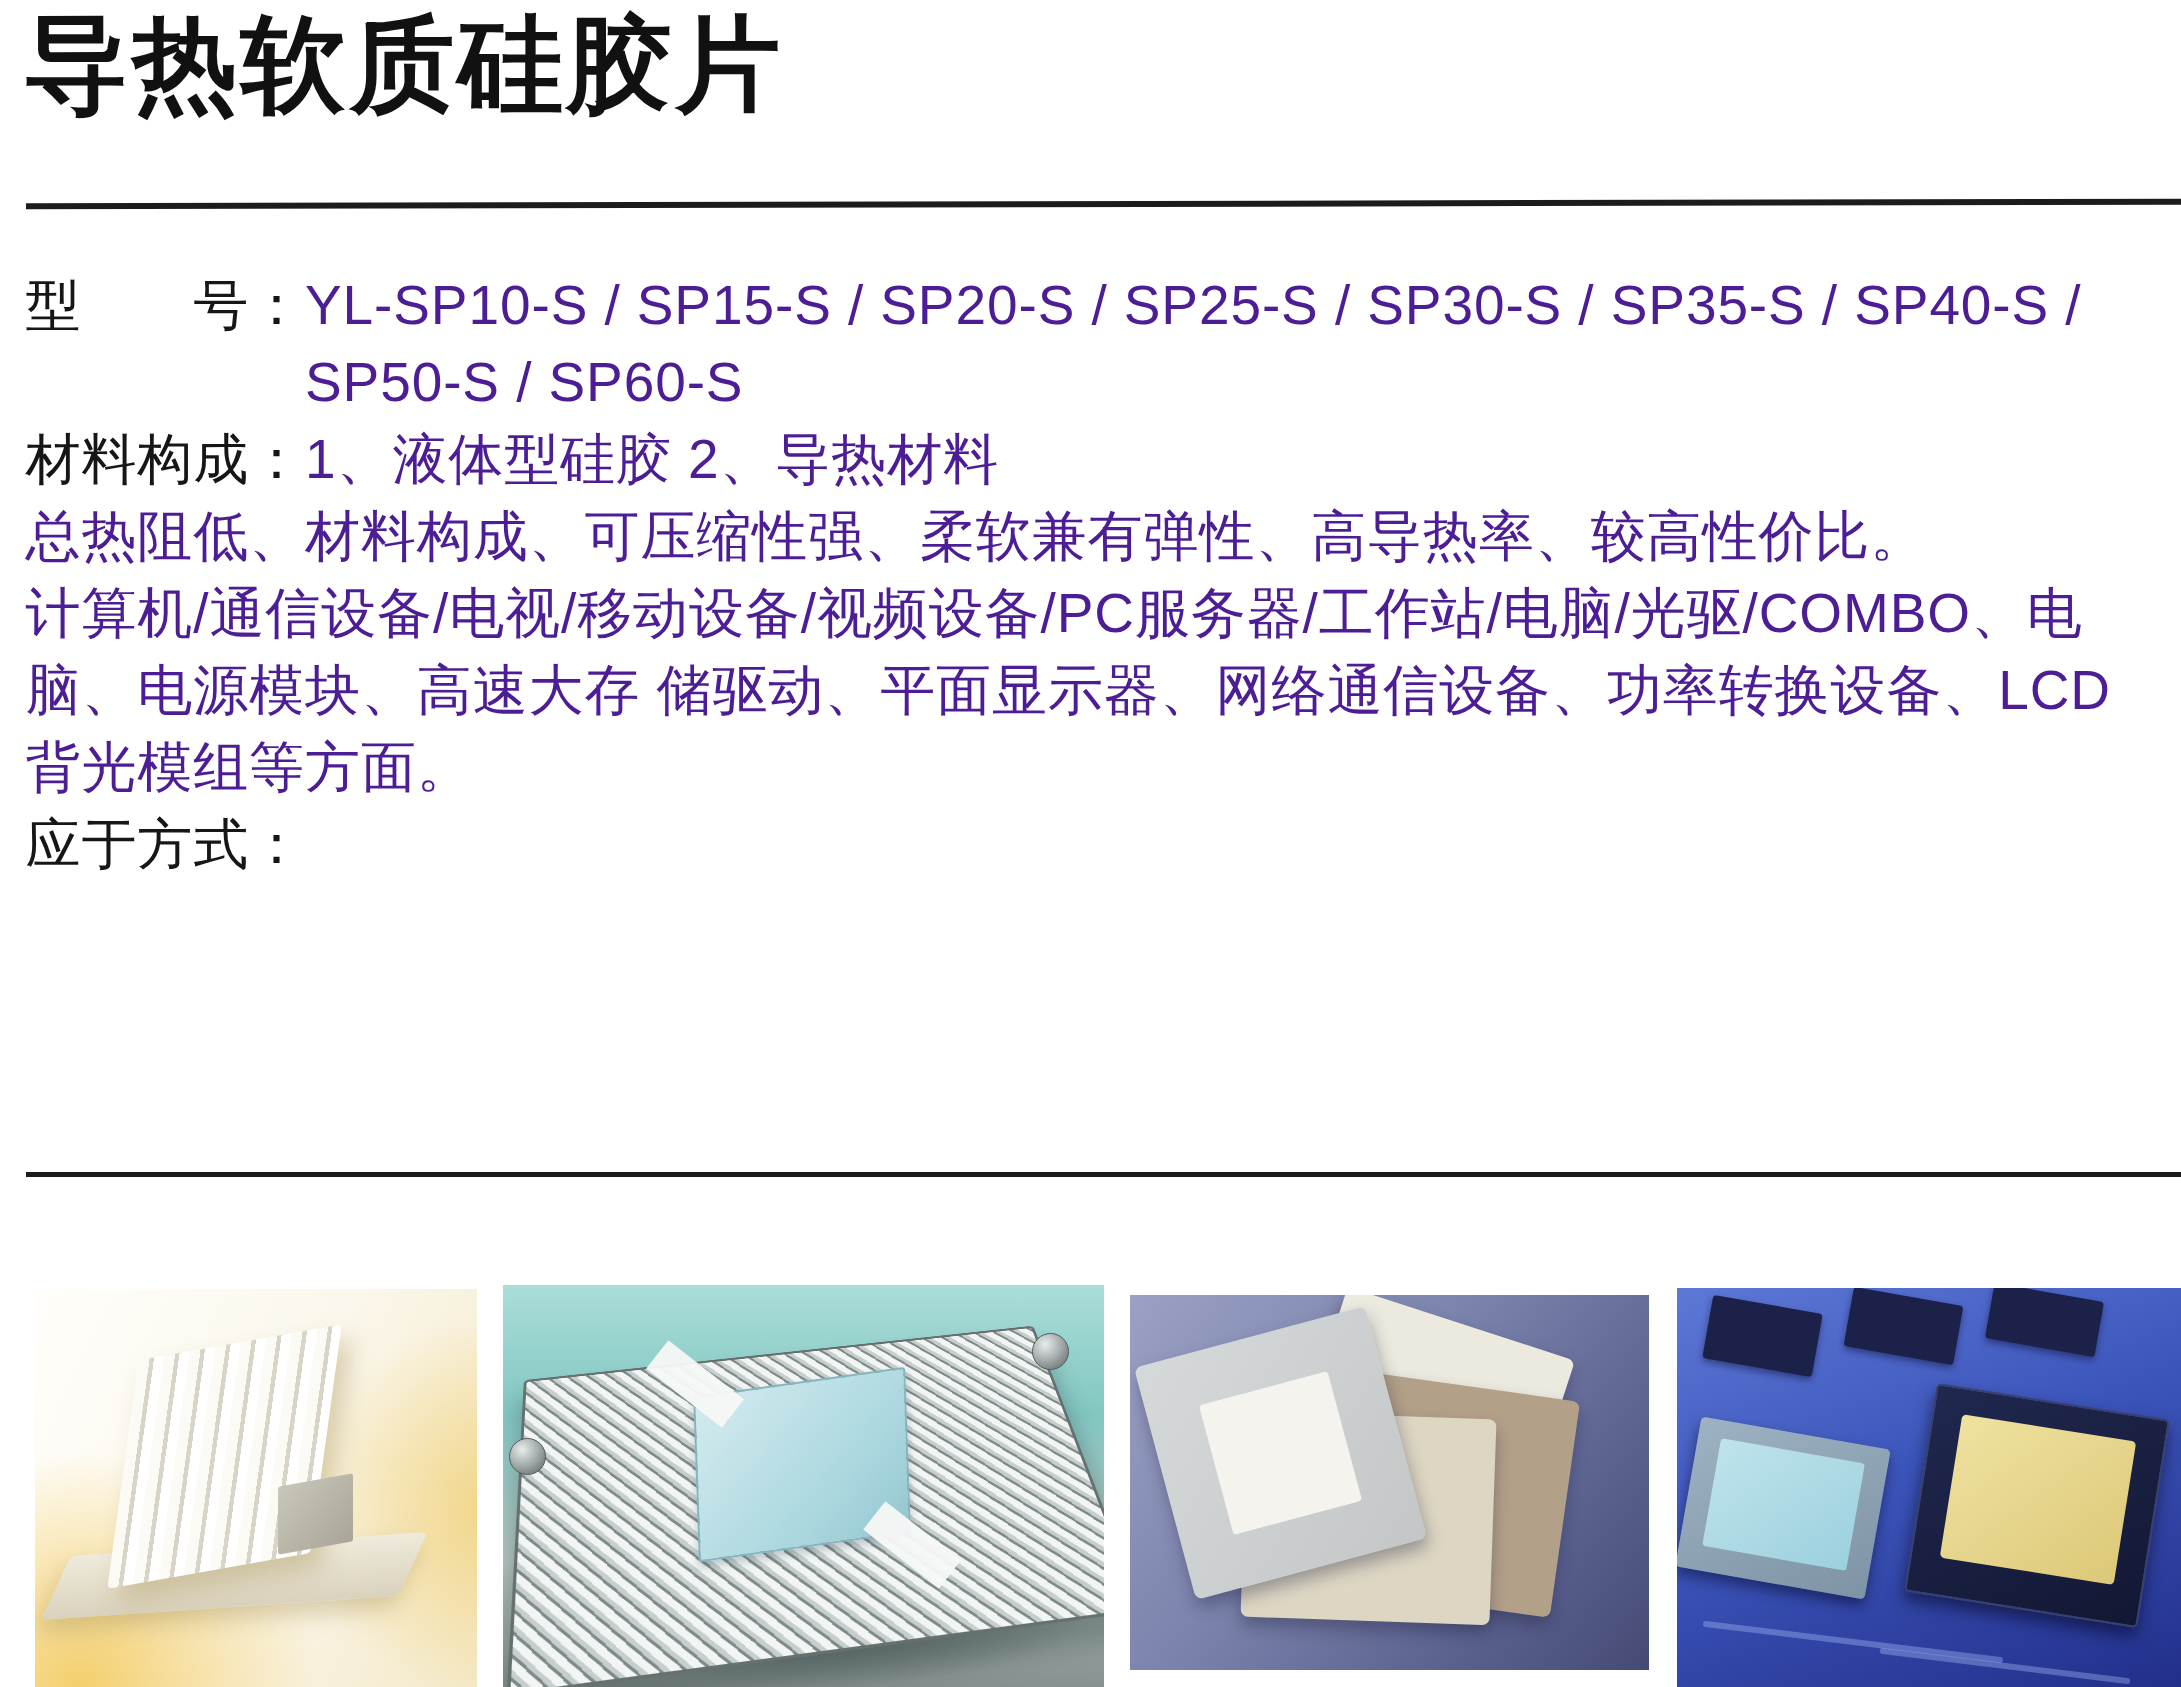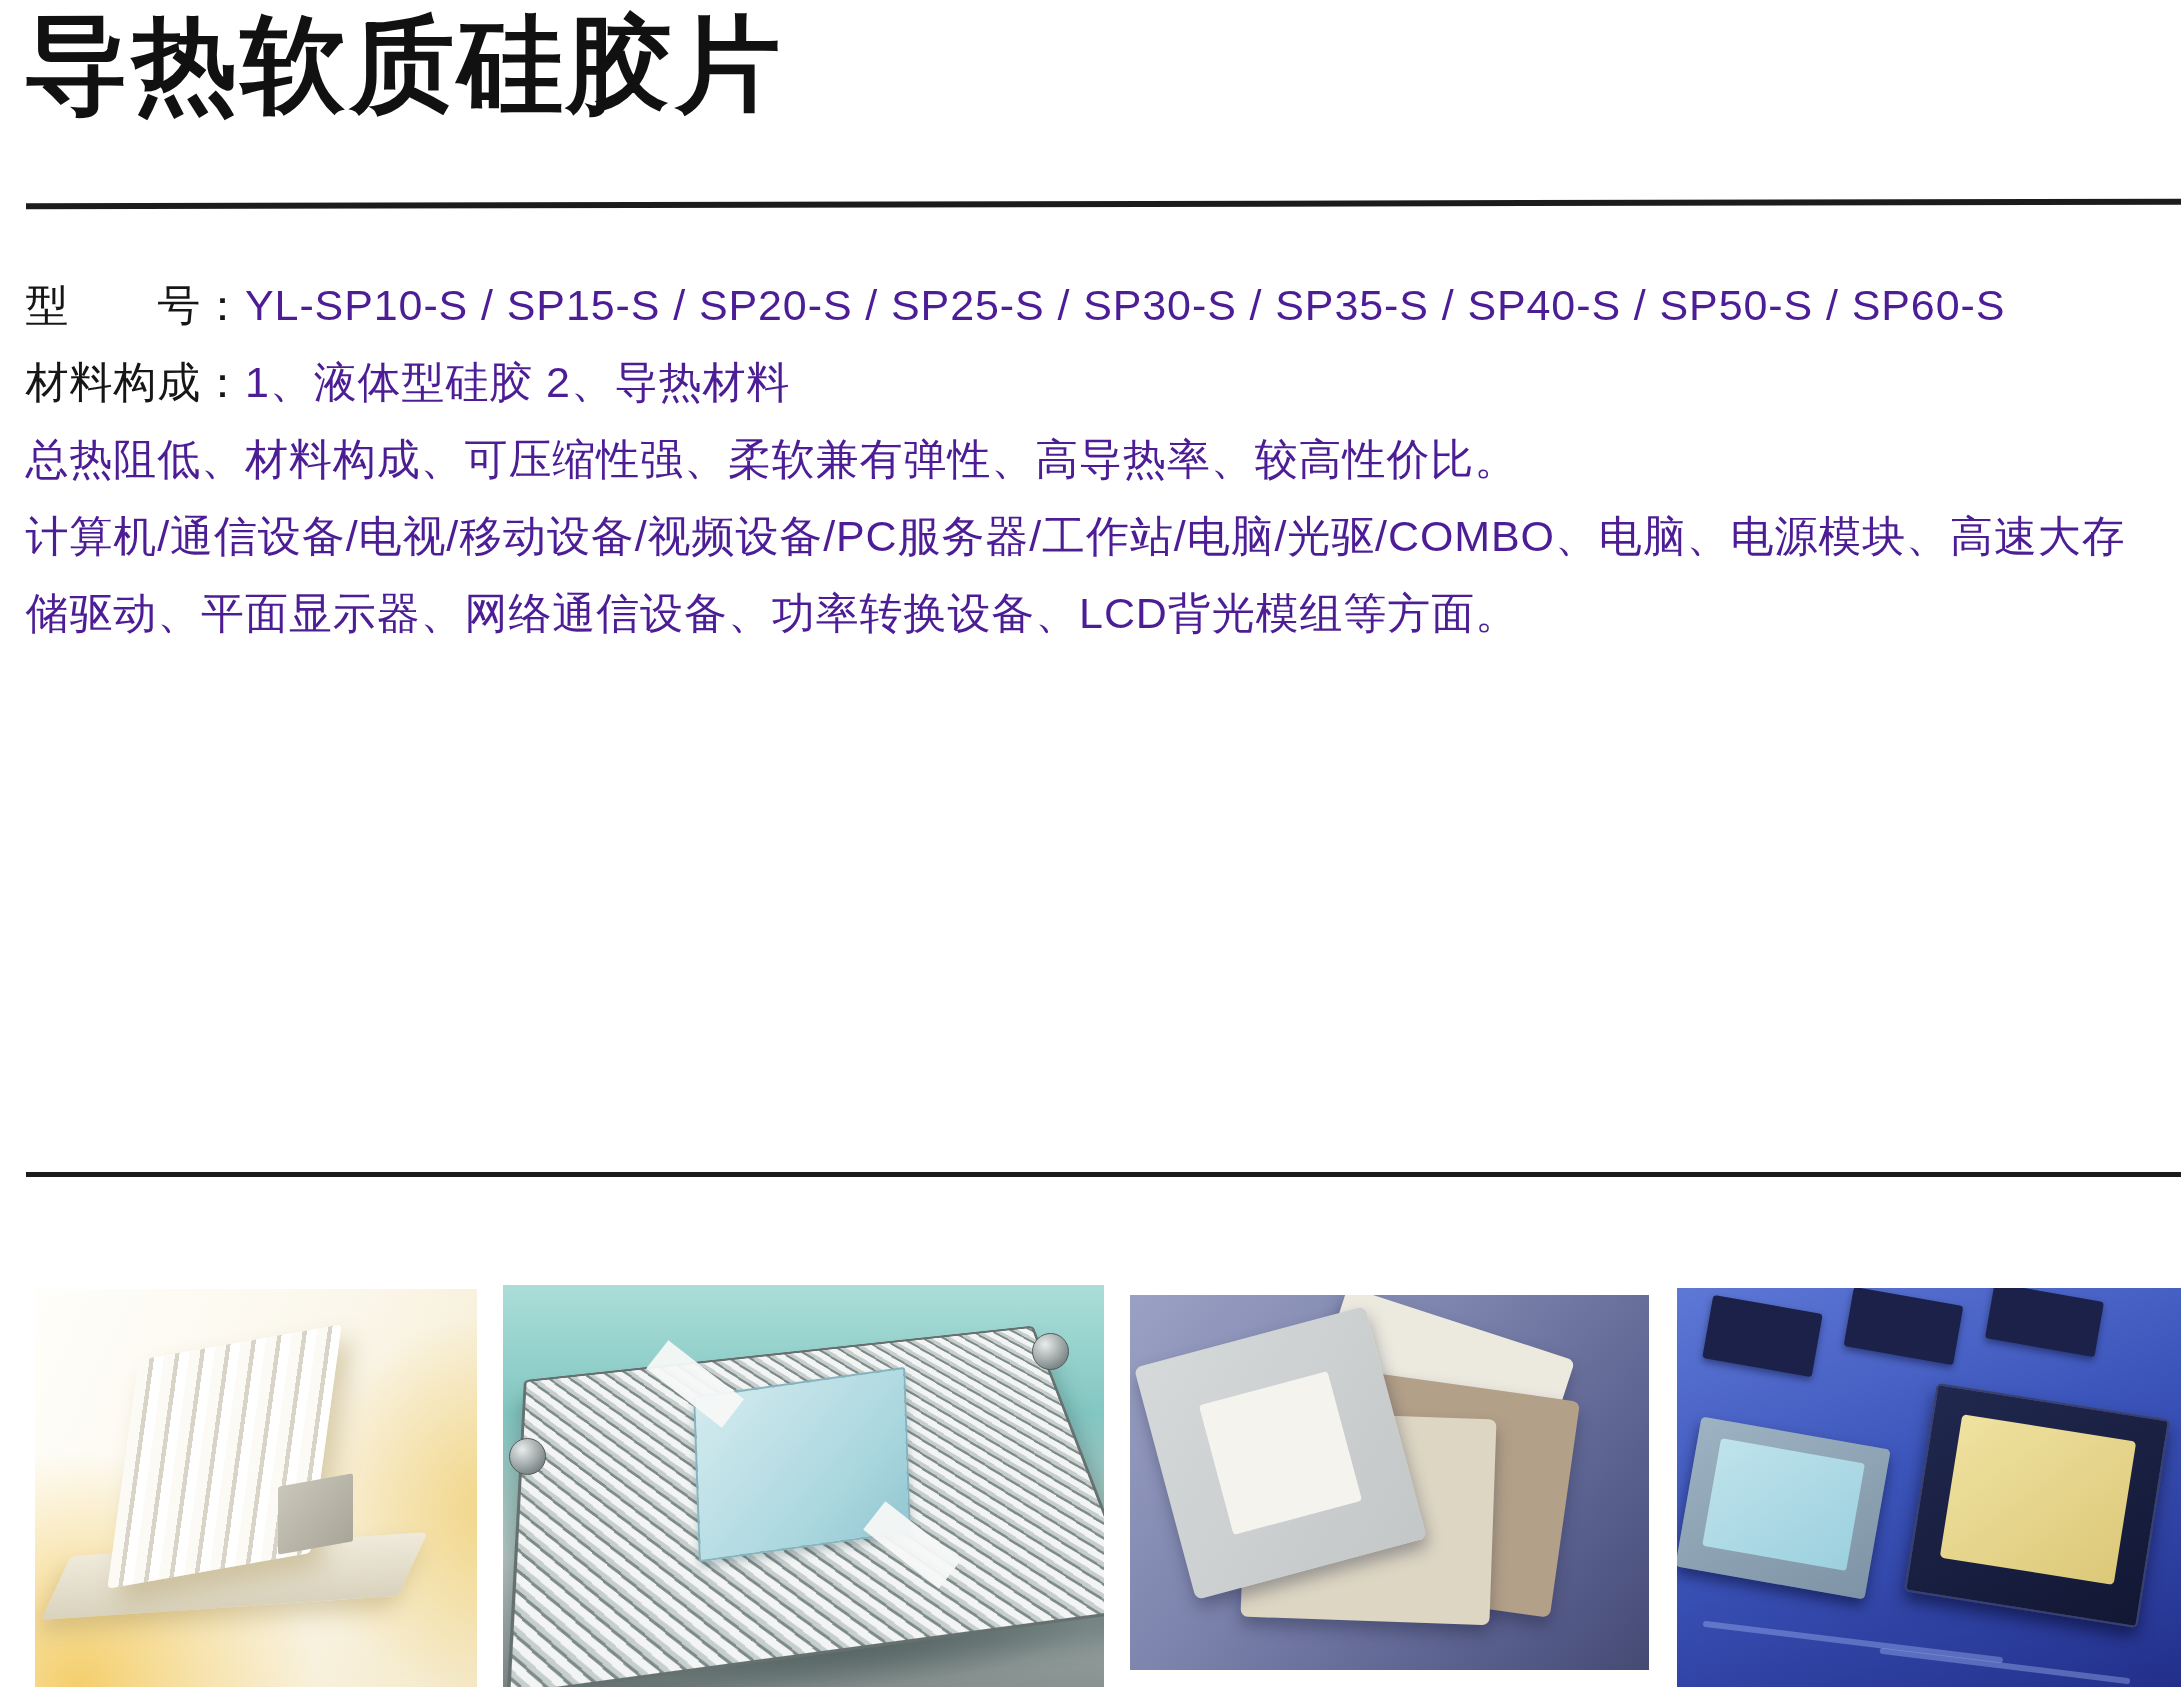--- a/index.html
+++ b/index.html
@@ -25,21 +25,21 @@
     position:absolute; left:25.5px; right:0; top:1172px; height:4.5px;
     background:#1c1c1c;
   }
 
   
   .specs {
     position:absolute; left:25.5px; right:16.4px; top:267px;
   }
   .spec-row {
     display:flex; align-items:flex-start;
-    font-size:43px; line-height:77px; letter-spacing:0.9px;
+    font-size:55px; line-height:77px; letter-spacing:0.9px;
   }
   .spec-label {
     flex:0 0 193px; white-space:nowrap; color:#161616;
   }
   .spec-value {
     flex:1; color:#4c1d95;
   }
 
   
   .photo { position:absolute; overflow:hidden; background:#ddd; }
@@ -179,20 +179,21 @@
 
   <div class="spec-row">
     <span class="spec-value">总热阻低、材料构成、可压缩性强、柔软兼有弹性、高导热率、较高性价比。</span>
   </div>
 
   <div class="spec-row">
     <span class="spec-value">计算机/通信设备/电视/移动设备/视频设备/PC服务器/工作站/电脑/光驱/COMBO、电脑、电源模块、高速大存 储驱动、平面显示器、网络通信设备、功率转换设备、LCD背光模组等方面。</span>
   </div>
 
   <div class="spec-row">
+    <span class="spec-label">应于方式：</span>
   </div>
 
 </div>
 
 <div class="rule-mid"></div>
 
 <div class="photo photo-1">
   <div class="p1-base"></div>
   <div class="p1-heatsink"></div>
   <div class="p1-chip"></div>

